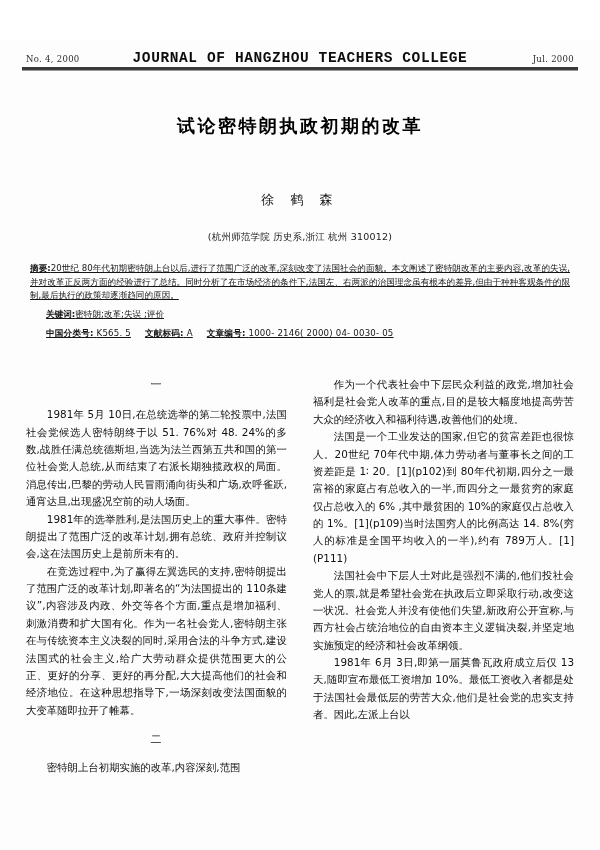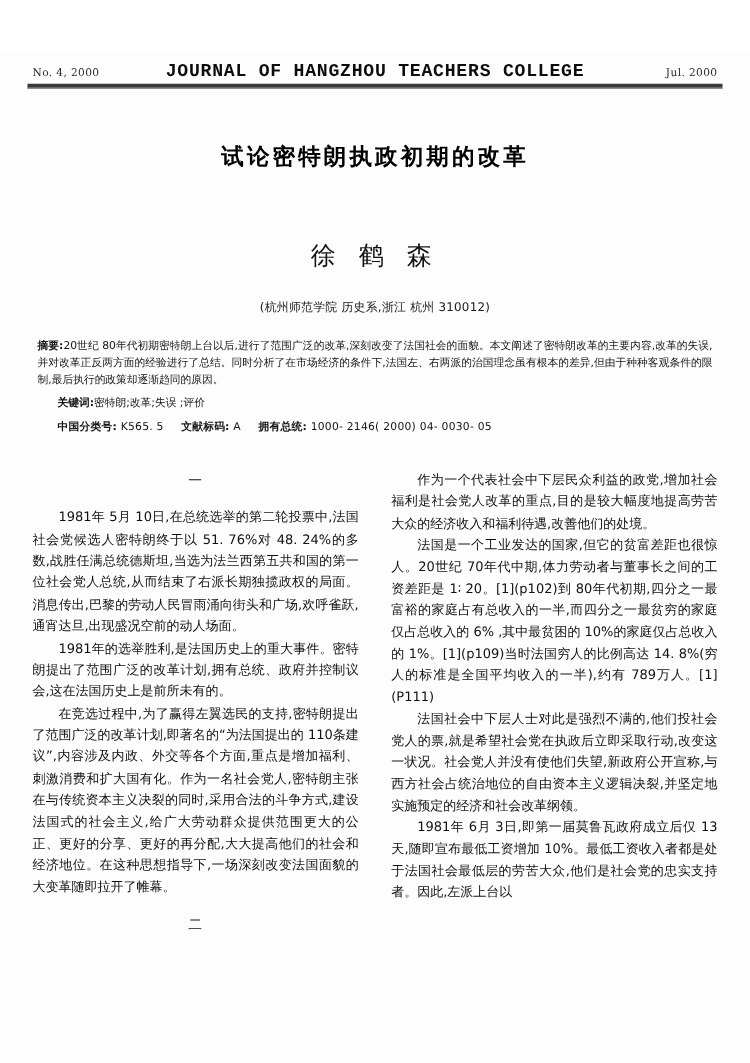--- a/index.html
+++ b/index.html
@@ -65,42 +65,42 @@
   .title-block { padding-top: 44px; text-align: center; }
   .art-title {
     font-size: 18px;
     font-weight: bold;
     letter-spacing: 2.5px;
     color: #000;
     line-height: 1.2;
   }
   .author {
     margin-top: 54px;
-    font-size: 20px;
+    font-size: 13px;
     letter-spacing: 6px;
     color: #111;
     font-family: "DejaVu Serif", "Liberation Serif", serif;
   }
   .affil {
     margin-top: 22px;
     font-size: 9.5px;
     color: #1a1a1a;
     letter-spacing: 0.2px;
   }
 
   
   .meta {
     margin: 18px 30px 0 30px;
     font-size: 8.6px;
     line-height: 1.62;
     color: #151515;
     text-align: justify;
   }
   .meta .lead { font-weight: bold; }
-  .meta p { margin: 0; }
+  .meta p { margin: 0; text-decoration: underline; }
   .meta .kw { margin-top: 5px; text-indent: 16px; }
   .meta .cls { margin-top: 5px; text-indent: 16px; letter-spacing: 0.2px; }
   .meta .cls .seg { margin-right: 14px; }
   .meta .cls b, .meta .kw b { font-weight: bold; }
 
   
   .columns {
     position: absolute;
     top: 336px;
     left: 26px;
@@ -173,32 +173,33 @@
   </div>
 
   <div class="meta">
     <p>
       <span class="lead">摘要:</span><span>20世纪 80年代初期密特朗上台以后,进行了范围广泛的改革,深刻改变了法国社会的面貌。本文阐述了密特朗改革的主要内容,改革的失误,并对改革正反两方面的经验进行了总结。同时分析了在市场经济的条件下,法国左、右两派的治国理念虽有根本的差异,但由于种种客观条件的限制,最后执行的政策却逐渐趋同的原因。</span>
     </p>
     <p class="kw">
       <b>关键词:</b><span>密特朗;改革;失误 ;评价</span>
     </p>
     <p class="cls">
-      <span class="seg"><b>中国分类号:</b> <span>K565. 5</span></span><span class="seg"><b>文献标码:</b> <span>A</span></span><span class="seg"><b>拥有总统:</b> <span>1000- 2146( 2000) 04- 0030- 05</span></span>
+      <span class="seg"><b>中国分类号:</b> <span>K565. 5</span></span><span class="seg"><b>文献标码:</b> <span>A</span></span><span class="seg"><b>文章编号:</b> <span>1000- 2146( 2000) 04- 0030- 05</span></span>
     </p>
   </div>
 
   <div class="columns">
 
     <div class="col">
       <div class="sect-num first">一</div>
       <p>1981年 5月 10日,在总统选举的第二轮投票中,法国社会党候选人密特朗终于以 51. 76%对 48. 24%的多数,战胜任满总统德斯坦,当选为法兰西第五共和国的第一位社会党人总统,从而结束了右派长期独揽政权的局面。消息传出,巴黎的劳动人民冒雨涌向街头和广场,欢呼雀跃,通宵达旦,出现盛况空前的动人场面。</p>
       <p>1981年的选举胜利,是法国历史上的重大事件。密特朗提出了范围广泛的改革计划,拥有总统、政府并控制议会,这在法国历史上是前所未有的。</p>
       <p>在竞选过程中,为了赢得左翼选民的支持,密特朗提出了范围广泛的改革计划,即著名的“为法国提出的 110条建议”,内容涉及内政、外交等各个方面,重点是增加福利、刺激消费和扩大国有化。作为一名社会党人,密特朗主张在与传统资本主义决裂的同时,采用合法的斗争方式,建设法国式的社会主义,给广大劳动群众提供范围更大的公正、更好的分享、更好的再分配,大大提高他们的社会和经济地位。在这种思想指导下,一场深刻改变法国面貌的大变革随即拉开了帷幕。</p>
       <div class="sect-num">二</div>
+      <p>密特朗上台初期实施的改革,内容深刻,范围</p>
     </div>
 
     <div class="col">
       <p>作为一个代表社会中下层民众利益的政党,增加社会福利是社会党人改革的重点,目的是较大幅度地提高劳苦大众的经济收入和福利待遇,改善他们的处境。</p>
       <p>法国是一个工业发达的国家,但它的贫富差距也很惊人。20世纪 70年代中期,体力劳动者与董事长之间的工资差距是 1∶ 20。[1](p102)到 80年代初期,四分之一最富裕的家庭占有总收入的一半,而四分之一最贫穷的家庭仅占总收入的 6% ,其中最贫困的 10%的家庭仅占总收入的 1%。[1](p109)当时法国穷人的比例高达 14. 8%(穷人的标准是全国平均收入的一半),约有 789万人。[1](P111)</p>
       <p>法国社会中下层人士对此是强烈不满的,他们投社会党人的票,就是希望社会党在执政后立即采取行动,改变这一状况。社会党人并没有使他们失望,新政府公开宣称,与西方社会占统治地位的自由资本主义逻辑决裂,并坚定地实施预定的经济和社会改革纲领。</p>
       <p>1981年 6月 3日,即第一届莫鲁瓦政府成立后仅 13天,随即宣布最低工资增加 10%。最低工资收入者都是处于法国社会最低层的劳苦大众,他们是社会党的忠实支持者。因此,左派上台以</p>
     </div>
 
   </div>

